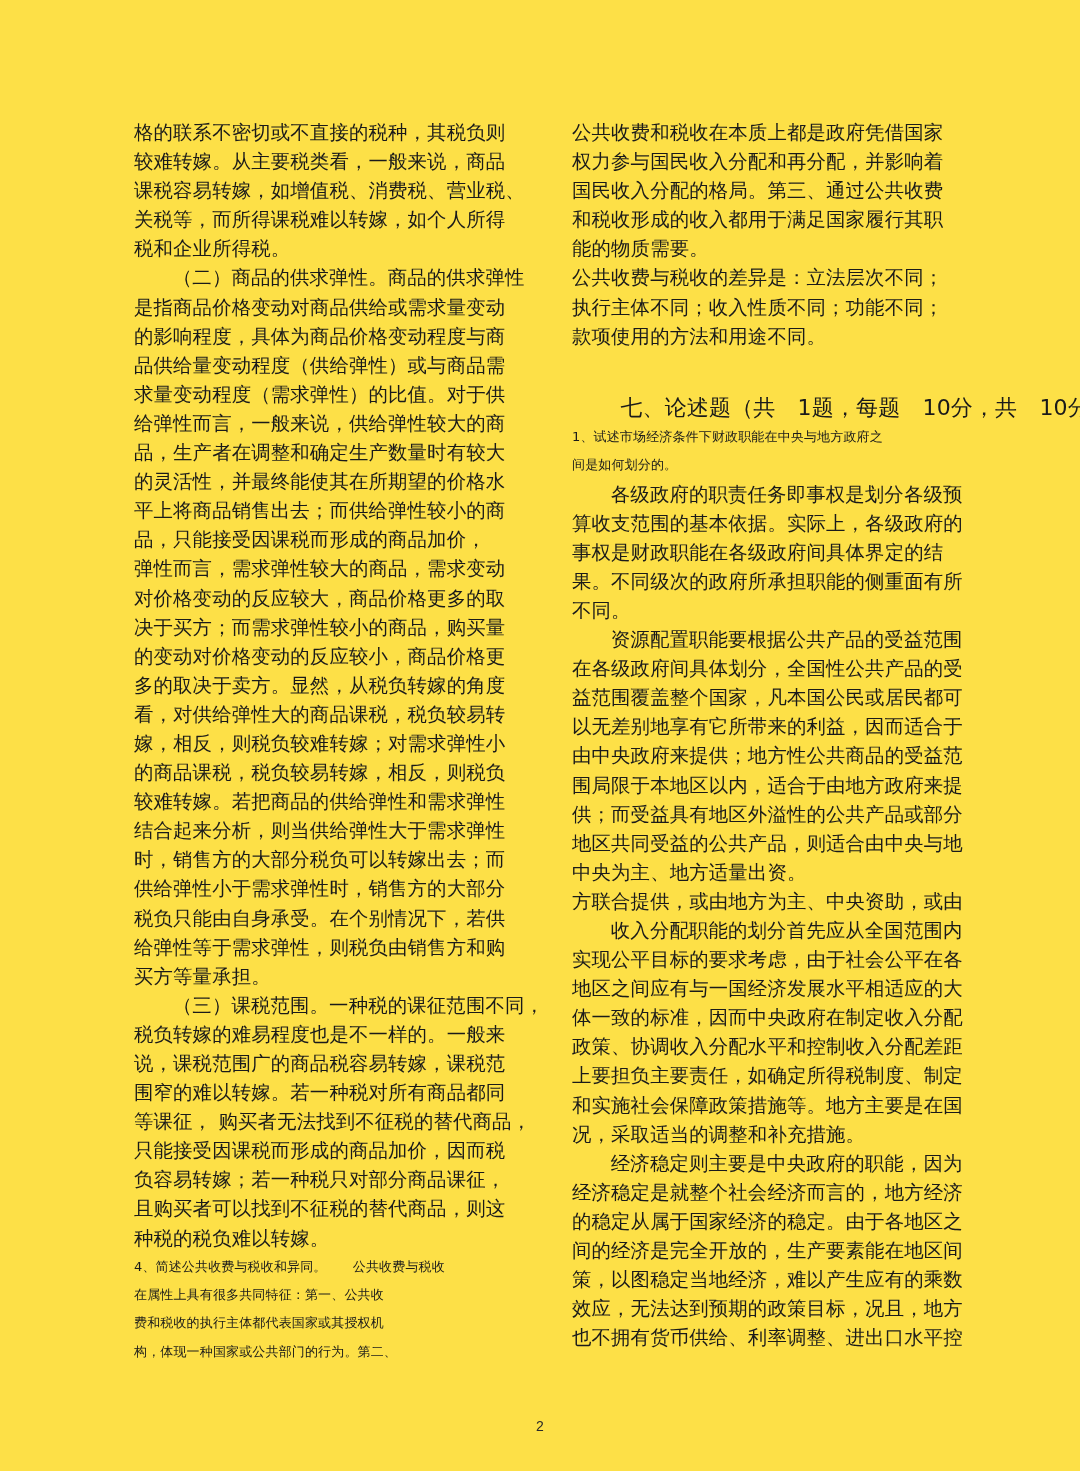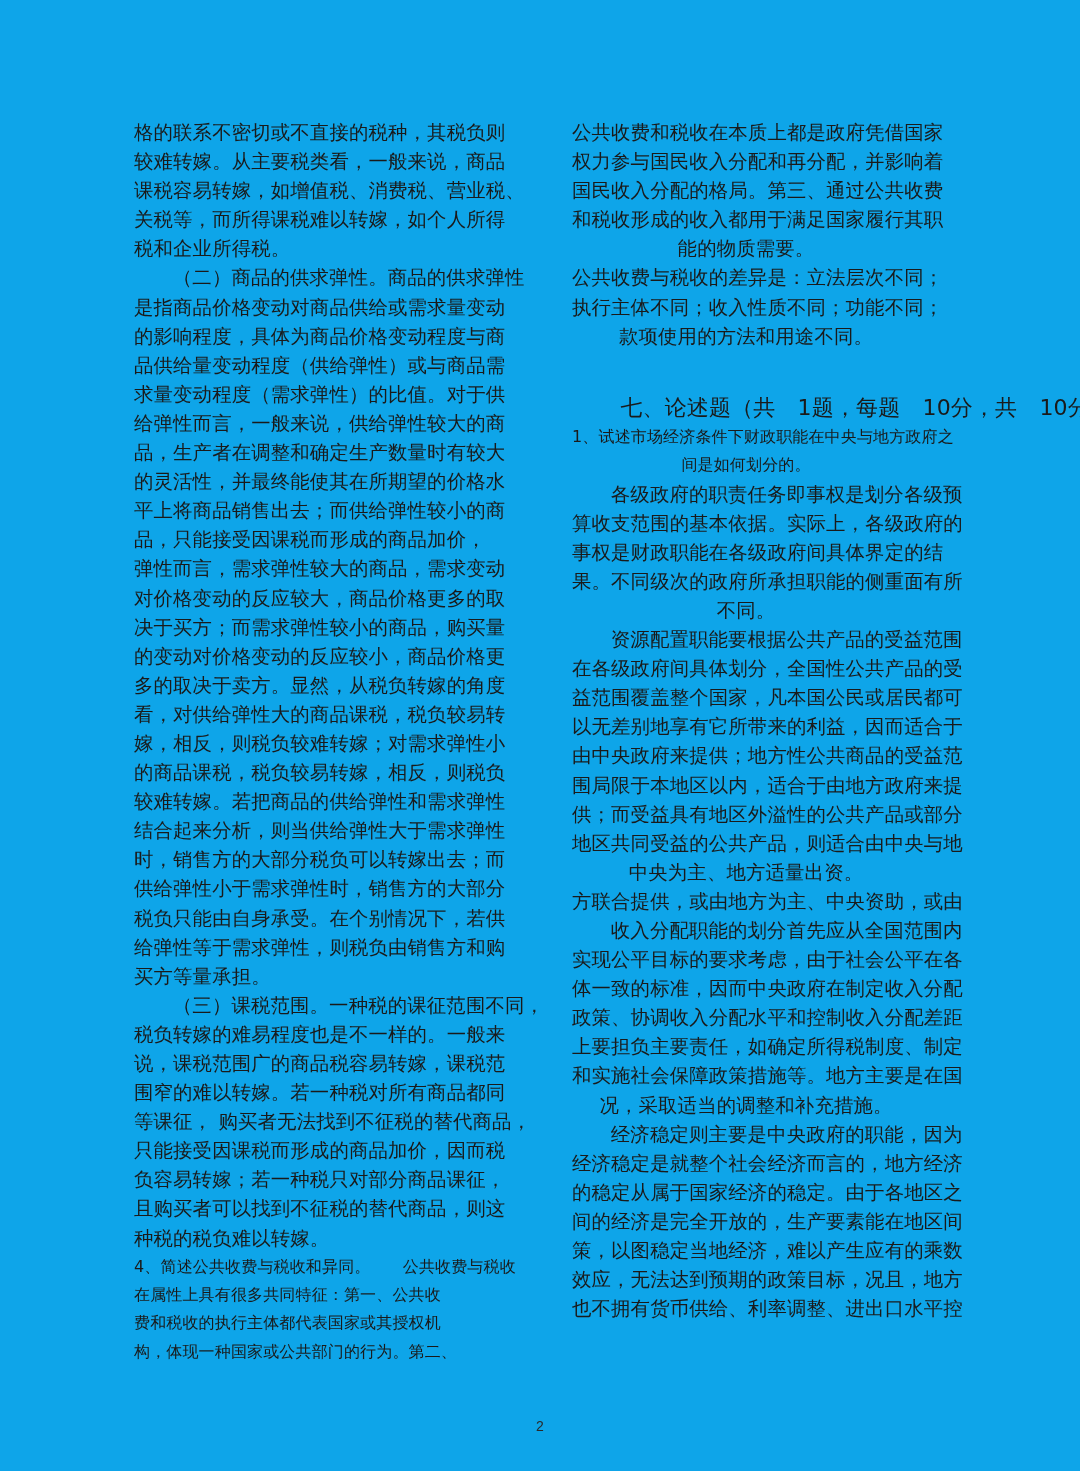--- a/index.html
+++ b/index.html
@@ -4,51 +4,51 @@
 <style>
   html, body {
     margin: 0;
     padding: 0;
     background: #ffffff;
   }
   .page {
     position: relative;
     width: 1080px;
     height: 1471px;
-    background: #0ea5e9;
+    background: #fde047;
     overflow: hidden;
     font-family: "DejaVu Sans", "Liberation Sans", sans-serif;
     color: #141414;
   }
   .columns {
     position: absolute;
     left: 0;
     top: 0;
     width: 1080px;
     height: 1471px;
   }
   .col {
     position: absolute;
     top: 118px;
   }
   .col-left  { left: 134px; width: 348px; }
-  .col-right { left: 572px; width: 348px; text-align: center; }
+  .col-right { left: 572px; width: 348px; }
 
   
   .ln {
     font-size: 19.4px;
     line-height: 29.1px;
     letter-spacing: 0.15px;
     white-space: pre;
     color: #1a1a1a;
     font-weight: 400;
   }
   
   .ln.sm {
-    font-size: 16px;
+    font-size: 13px;
     line-height: 28.4px;
   }
   .ln.hdr {
     font-size: 22px;
     line-height: 30px;
   }
   .gap-lg {
     height: 42px;
   }
   .pagenum {
@@ -159,20 +159,21 @@
           <div class="ln">由中央政府来提供；地方性公共商品的受益范</div>
           <div class="ln">围局限于本地区以内，适合于由地方政府来提</div>
           <div class="ln">供；而受益具有地区外溢性的公共产品或部分</div>
           <div class="ln">地区共同受益的公共产品，则适合由中央与地</div>
           <div class="ln">中央为主、地方适量出资。</div>
           <div class="ln">方联合提供，或由地方为主、中央资助，或由</div>
         </div>
         <div>
           <div class="ln" style="text-indent: 2em;">收入分配职能的划分首先应从全国范围内</div>
           <div class="ln">实现公平目标的要求考虑，由于社会公平在各</div>
+          <div class="ln">地区之间应有与一国经济发展水平相适应的大</div>
           <div class="ln">体一致的标准，因而中央政府在制定收入分配</div>
           <div class="ln">政策、协调收入分配水平和控制收入分配差距</div>
           <div class="ln">上要担负主要责任，如确定所得税制度、制定</div>
           <div class="ln">和实施社会保障政策措施等。地方主要是在国</div>
           <div class="ln">况，采取适当的调整和补充措施。</div>
         </div>
         <div>
           <div class="ln" style="text-indent: 2em;">经济稳定则主要是中央政府的职能，因为</div>
           <div class="ln">经济稳定是就整个社会经济而言的，地方经济</div>
           <div class="ln">的稳定从属于国家经济的稳定。由于各地区之</div>

